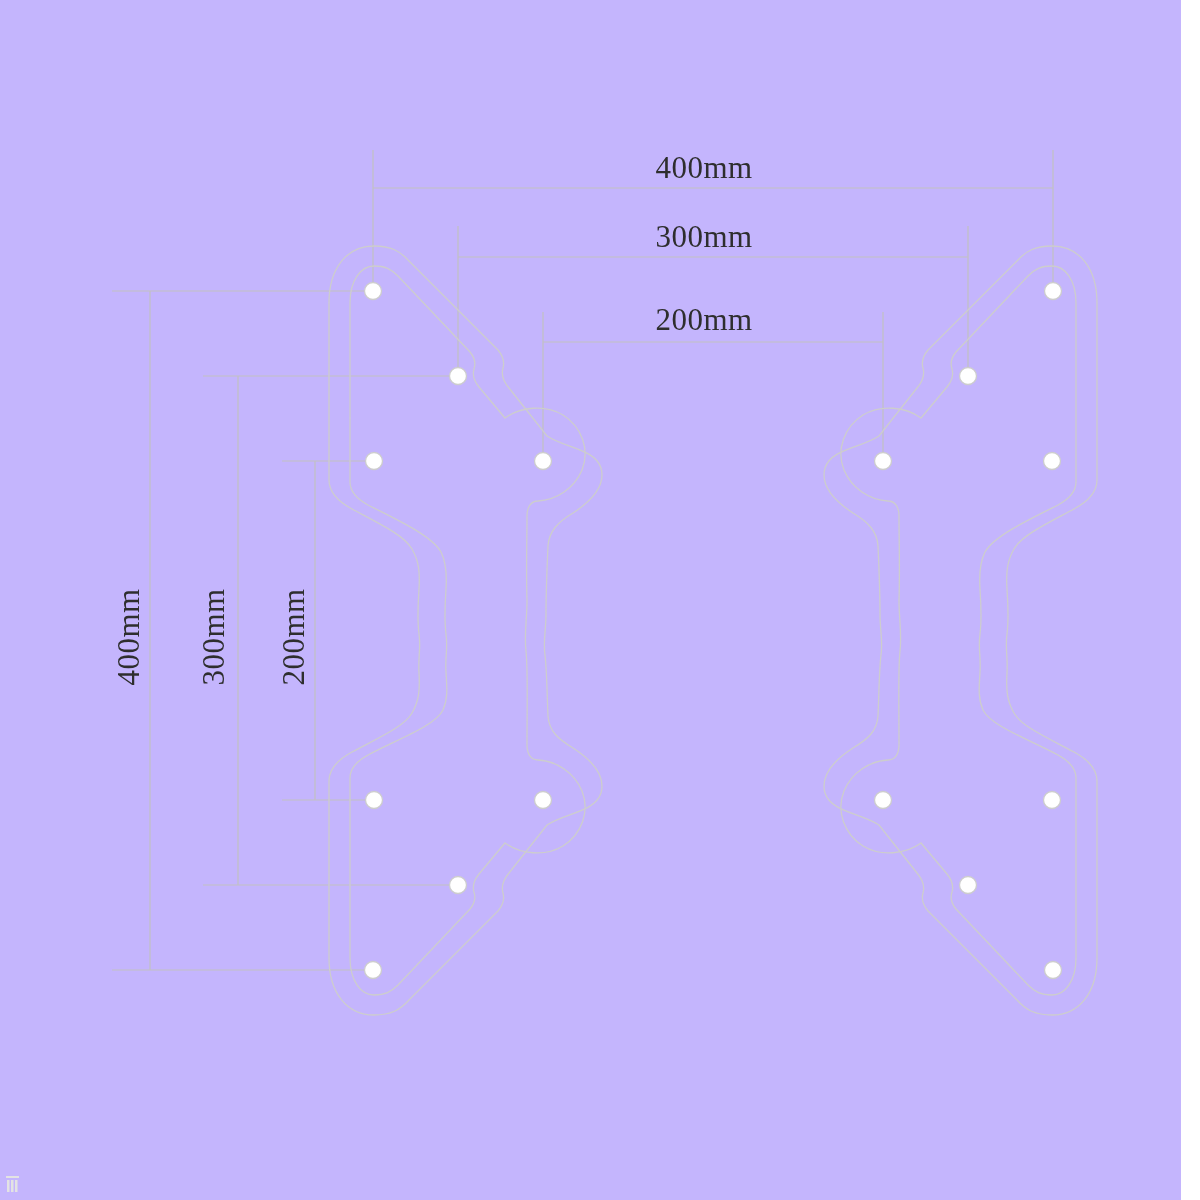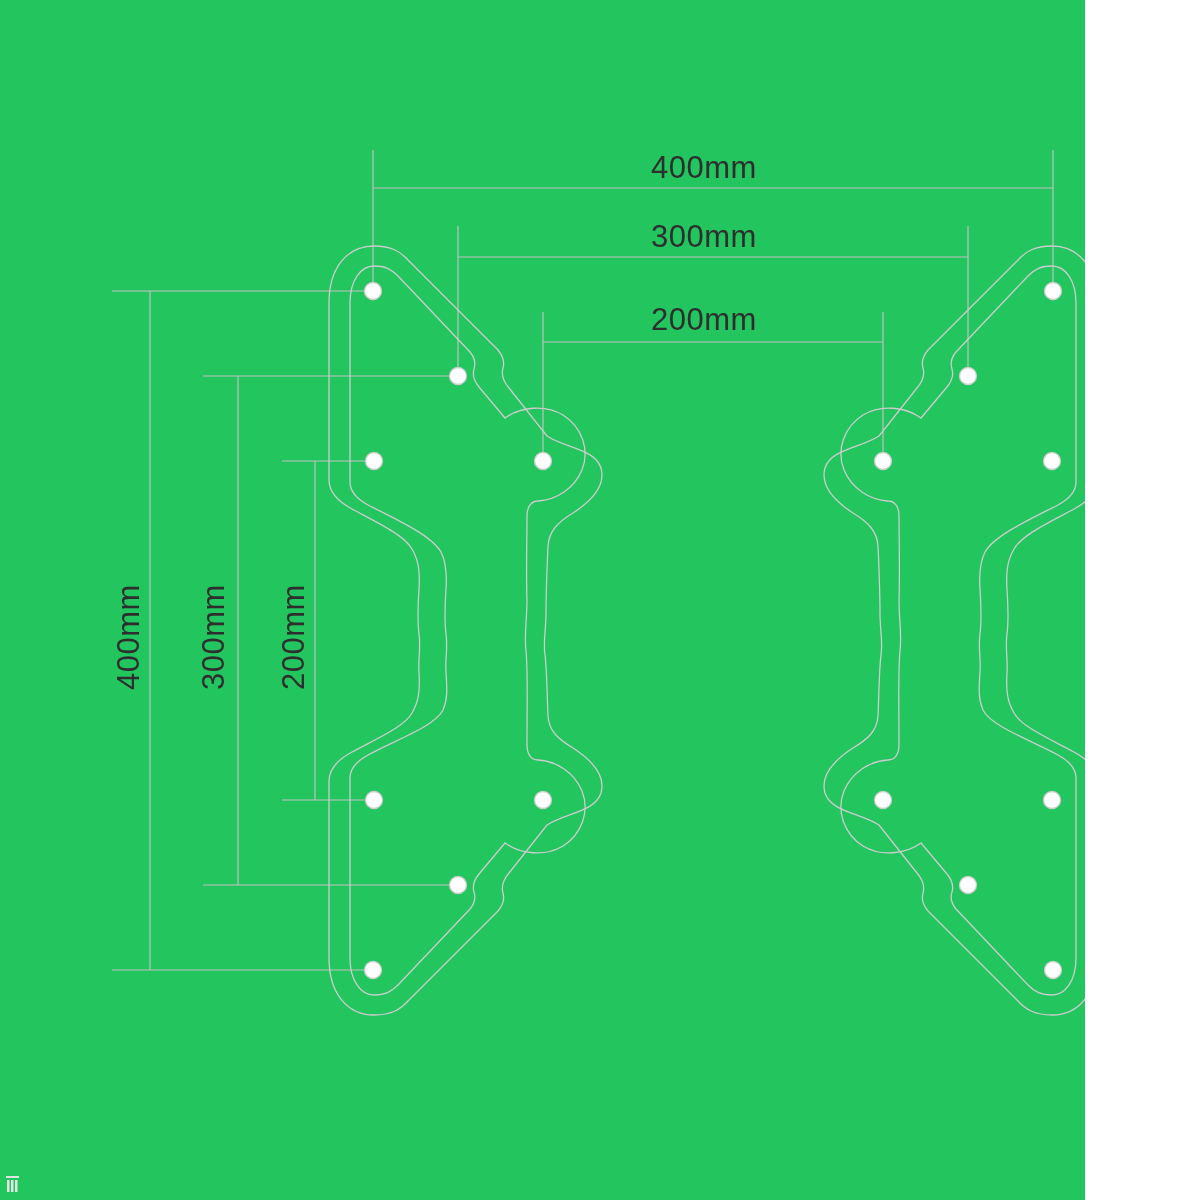--- a/index.html
+++ b/index.html
@@ -2,25 +2,25 @@
 <html><head>
 <meta charset="utf-8">
 <style>
   html, body {
     margin: 0;
     padding: 0;
     background: #ffffff;
   }
   .stage {
     position: relative;
-    width: 1085px;
+    width: 1181px;
     height: 1200px;
-    background: #22c55e;
+    background: #c4b5fd;
     overflow: hidden;
-    font-family: Liberation Sans, sans-serif;
+    font-family: Liberation Serif, serif;
   }
   .stage svg {
     position: absolute;
     left: 0;
     top: 0;
   }
   .dim-label {
     position: absolute;
     font-size: 31px;
     line-height: 1;

